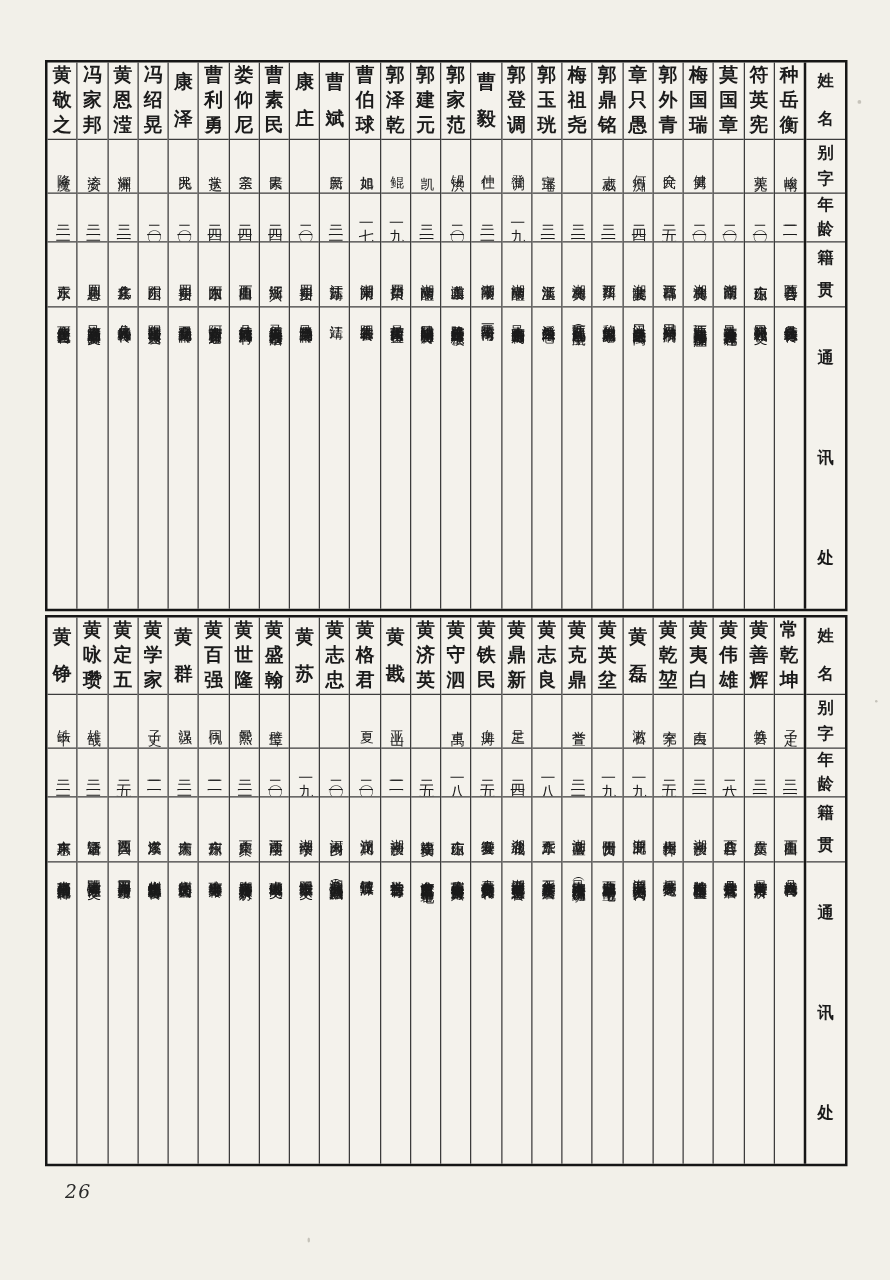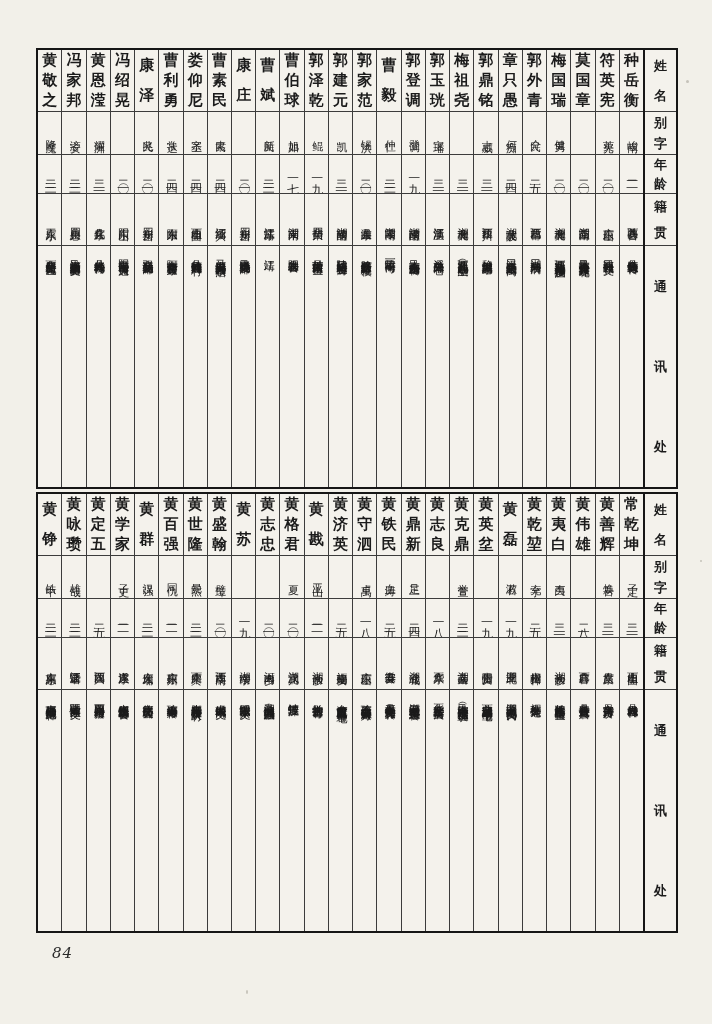--- a/index.html
+++ b/index.html
@@ -1048,17 +1048,17 @@
       </div>
       <div class="cell r-native">
         <div class="vtext cell-native">广东惠来</div>
       </div>
       <div class="cell r-contact contact-top">
         <div class="vtext cell-contact">惠来南门外桶盘池侨林第</div>
       </div>
     </div>
   </div>
 
-<div id="page-number">84</div>
+<div id="page-number">26</div>
 
 <div class="smudge" id="sm1"></div>
 <div class="smudge" id="sm2"></div>
 <div class="smudge" id="sm3"></div>
 
 </body></html>

